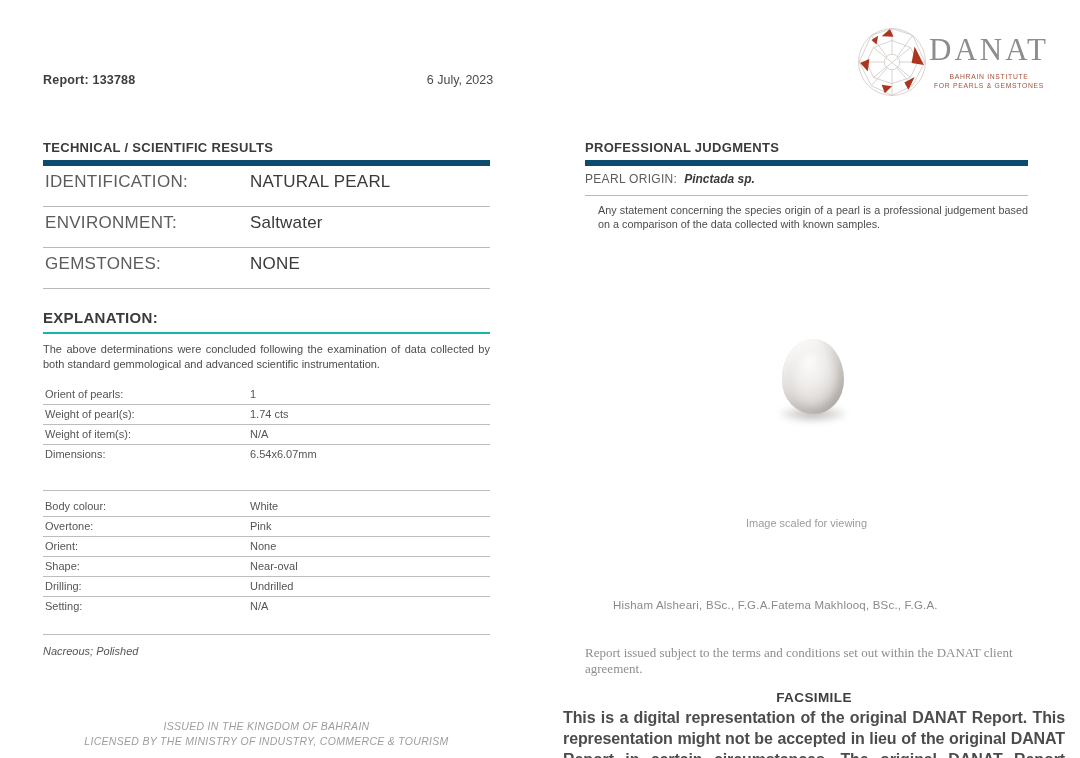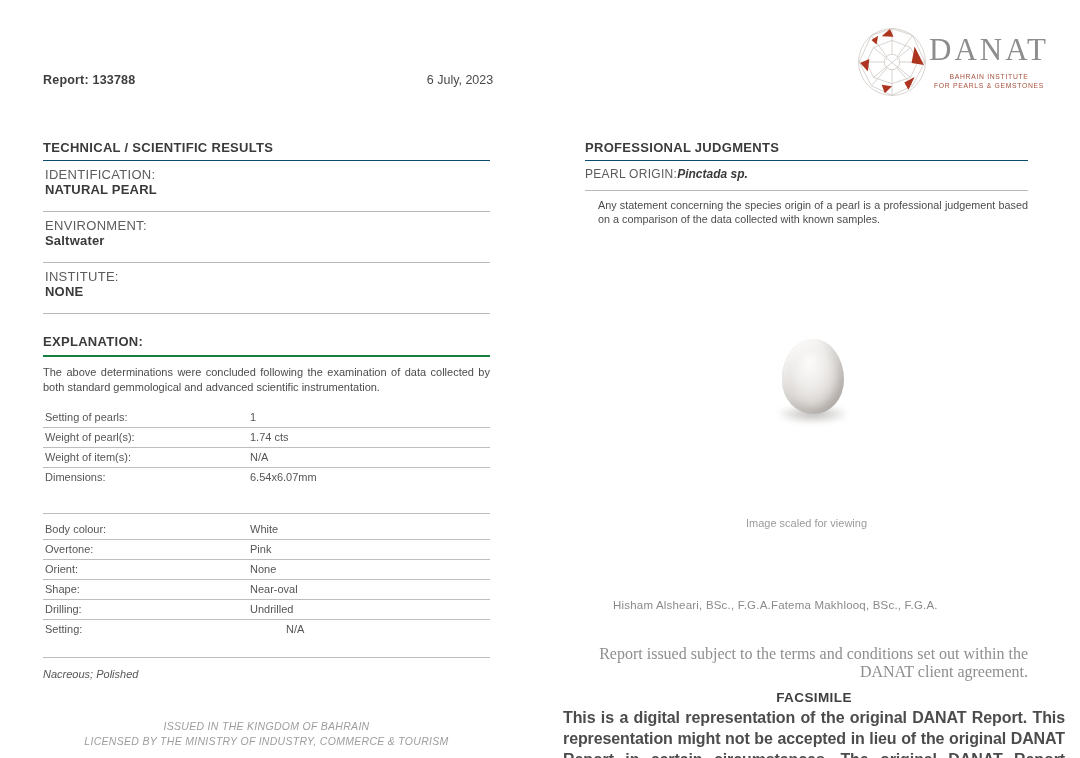--- a/index.html
+++ b/index.html
@@ -16,64 +16,64 @@
   .emblem { width:72px; height:72px; }
   .brand-text { text-align:center; }
   .brand-name { font-family:"Liberation Serif", serif; font-size:31px; letter-spacing:3px; color:#8d8d8d; line-height:1.1; }
   .brand-sub { font-size:6.8px; letter-spacing:.7px; color:#a5503c; text-align:center; line-height:1.4; }
   .brand-sub.first { margin-top:4px; }
 
   
   .col-left  { position:absolute; left:43px;  top:140px; width:447px; }
   .col-right { position:absolute; left:585px; top:140px; width:443px; }
 
-  .section-title { font-size:13px; font-weight:bold; color:#3b3b3b; letter-spacing:.3px; padding-bottom:5px; border-bottom:1px solid #0c4a6e; }
-
-  .tech-row { display:flex; padding:6px 2px 14px 2px; border-bottom:1px solid #b9b9b9; font-size:13px;flex-direction:column; }
+  .section-title { font-size:13px; font-weight:bold; color:#3b3b3b; letter-spacing:.3px; padding-bottom:5px; border-bottom:6px solid #0c4a6e; }
+
+  .tech-row { display:flex; padding:6px 2px 14px 2px; border-bottom:1px solid #b9b9b9; font-size:17px; }
   .tech-label { width:205px; color:#5c5c5c; letter-spacing:.3px; }
-  .tech-value { font-weight:bold; color:#3a3a3a; letter-spacing:.2px; }
-
-  .sub-title { font-size:13px; font-weight:bold; color:#3b3b3b; letter-spacing:.3px; padding-bottom:6px; border-bottom:2px solid #15803d; }
+  .tech-value { font-weight:normal; color:#3a3a3a; letter-spacing:.2px; }
+
+  .sub-title { font-size:15px; font-weight:bold; color:#3b3b3b; letter-spacing:.3px; padding-bottom:6px; border-bottom:2px solid #14b8a6; }
   .expl-title { margin-top:20px; }
   .expl-text { margin-top:8px; font-size:11px; line-height:1.32; color:#4c4c4c; text-align:justify; }
 
   .props { margin-top:14px; font-size:11px; color:#555555; }
   .props.g2 { margin-top:6px; }
   .prop-row { display:flex; padding:3px 2px 4px 2px; border-bottom:1px solid #bdbdbd; }
   .prop-row.tall   { padding-bottom:30px; }
-  .prop-row.taller { padding-bottom:22px;gap:36px; }
+  .prop-row.taller { padding-bottom:22px; }
   .prop-label { width:205px; }
 
   .comments-title { margin-top:18px; }
   .comments-text { margin-top:10px; font-size:11px; font-style:italic; color:#555555; }
 
   .footer-left { position:absolute; left:43px; top:719px; width:447px; text-align:center;
                  font-size:10.5px; font-style:italic; color:#9d9d9d; line-height:1.45; letter-spacing:.3px; }
 
   
-  .origin-row { display:flex; padding:6px 0 9px 0; border-bottom:1px solid #b9b9b9; font-size:12px; }
+  .origin-row { display:flex; gap:7px; padding:6px 0 9px 0; border-bottom:1px solid #b9b9b9; font-size:12px; }
   .origin-label { color:#5c5c5c; letter-spacing:.3px; }
   .origin-value { font-weight:bold; font-style:italic; color:#3a3a3a; }
   .origin-note { margin:7px 0 0 13px; font-size:10.8px; line-height:1.3; color:#4c4c4c; text-align:justify; }
 
   .pearl-shadow { position:absolute; left:779px; top:406px; width:68px; height:16px; border-radius:50%;
                   background:radial-gradient(ellipse at center, rgba(95,90,85,.45), rgba(120,115,110,.18) 55%, transparent 78%);
                   filter:blur(3px); }
   .pearl { position:absolute; left:782px; top:339px; width:62px; height:75px;
            border-radius:50% 50% 49% 51% / 53% 55% 46% 45%;
            background:radial-gradient(ellipse at 44% 32%, #fcfbfa 0%, #efedeb 32%, #dbd7d4 58%, #c2bcb8 80%, #aba4a0 100%);
            box-shadow: inset -4px -6px 10px rgba(130,122,118,.35), inset 3px 4px 8px rgba(255,255,255,.8); }
 
   .img-caption { position:absolute; left:585px; top:517px; width:443px; text-align:center; font-size:11px; color:#9b9b9b; }
 
   .signatures { position:absolute; left:585px; top:599px; width:443px; display:flex; justify-content:flex-start;
                 padding:0 23px 0 28px; font-size:11.5px; color:#8a8a8a; letter-spacing:.2px; }
 
-  .terms { position:absolute; left:585px; top:645px; width:443px; text-align:right;
-           font-family:"Liberation Serif", serif; font-size:16px; color:#8e8e8e; }
+  .terms { position:absolute; left:585px; top:645px; width:443px; text-align:left;
+           font-family:"Liberation Serif", serif; font-size:13px; color:#8e8e8e; }
 
   .facsimile { position:absolute; left:563px; top:690px; width:502px; }
   .facs-title { text-align:center; font-size:13.5px; font-weight:bold; color:#3e3e3e; letter-spacing:.4px; }
   .facs-text { margin-top:3px; font-size:16px; font-weight:bold; line-height:1.3; color:#4c4c4c;
                text-align:justify; letter-spacing:-.1px; }
 </style>
 </head>
 <body>
 
 <div class="page">
@@ -120,30 +120,30 @@
 
     <div class="tech-row">
       <span class="tech-label">IDENTIFICATION:</span>
       <span class="tech-value">NATURAL PEARL</span>
     </div>
     <div class="tech-row">
       <span class="tech-label">ENVIRONMENT:</span>
       <span class="tech-value">Saltwater</span>
     </div>
     <div class="tech-row">
-      <span class="tech-label">INSTITUTE:</span>
+      <span class="tech-label">GEMSTONES:</span>
       <span class="tech-value">NONE</span>
     </div>
 
     <div class="sub-title expl-title">EXPLANATION:</div>
     <p class="expl-text">The above determinations were concluded following the examination of data collected by both standard gemmological and advanced scientific instrumentation.</p>
 
     <div class="props g1">
       <div class="prop-row">
-        <span class="prop-label">Setting of pearls:</span>
+        <span class="prop-label">Orient of pearls:</span>
         <span class="prop-value">1</span>
       </div>
       <div class="prop-row">
         <span class="prop-label">Weight of pearl(s):</span>
         <span class="prop-value">1.74 cts</span>
       </div>
       <div class="prop-row">
         <span class="prop-label">Weight of item(s):</span>
         <span class="prop-value">N/A</span>
       </div>

